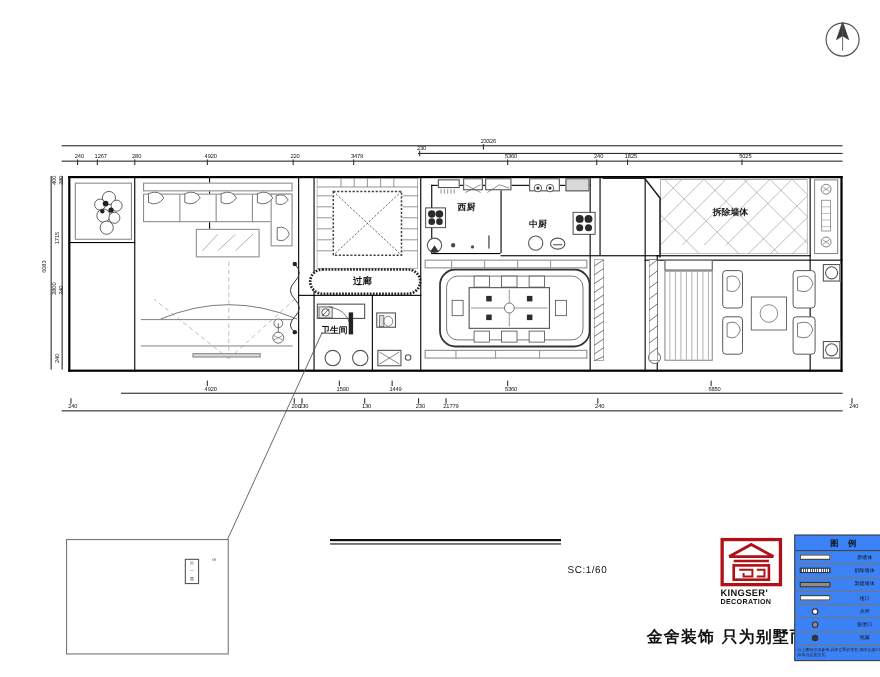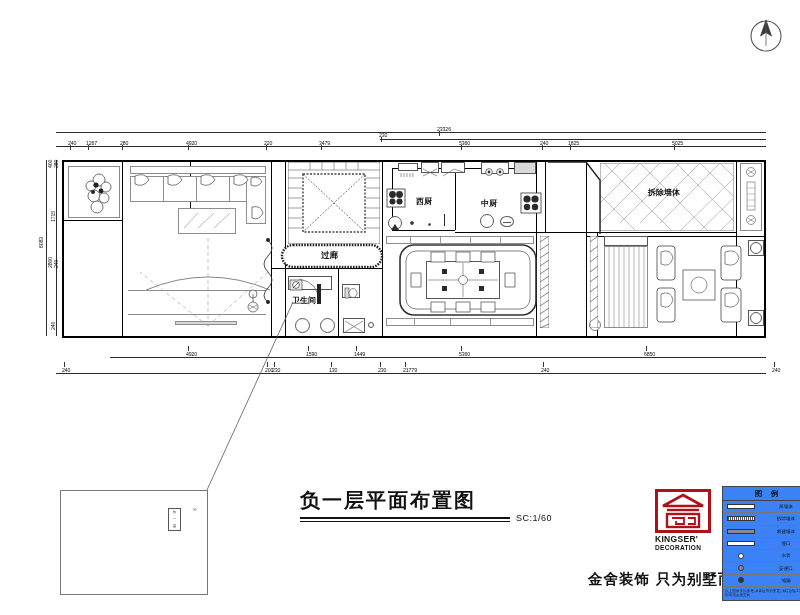--- a/index.html
+++ b/index.html
@@ -264,21 +264,21 @@
   <div class="circ" style="left:295px;top:318px;width:15px;height:15px;"></div>
   <div class="circ" style="left:320px;top:318px;width:15px;height:15px;"></div>
   <div class="furn" style="left:343px;top:318px;width:22px;height:15px;"></div>
   <div class="abs" style="left:344px;top:319px;">
     <svg width="20" height="13" viewBox="0 0 20 13">
       <path d="M1 1 L19 12 M19 1 L1 12" stroke="#666" stroke-width=".7"></path>
     </svg>
   </div>
   <div class="circ" style="left:368px;top:322px;width:6px;height:6px;"></div>
 
-  <div class="room-label" style="left:416px;top:196px;font-size:8px;">西厨</div>
+  <div class="room-label" style="left:416px;top:183px;font-size:8px;">西厨</div>
   <div class="furn" style="left:398px;top:163px;width:20px;height:8px;"></div>
   <div class="abs" style="left:399px;top:164px;">
     <svg width="18" height="6" viewBox="0 0 18 6">
         <g stroke="#555" stroke-width=".6">
       <line x1="2" y1="1" x2="2" y2="5"></line>
           <line x1="5" y1="1" x2="5" y2="5"></line>
       <line x1="8" y1="1" x2="8" y2="5"></line>
           <line x1="11" y1="1" x2="11" y2="5"></line>
       <line x1="14" y1="1" x2="14" y2="5"></line>
         </g>
@@ -616,21 +616,20 @@
 <div id="detail-box">
   <div id="detail-tag">
     <span>负</span>
     <span>一</span>
     <span>层</span>
   </div>
   <div id="detail-dots">∞</div>
 </div>
 
 <div id="title-block">
-  <div class="t-main">负一层平面布置图</div>
   <div class="t-rule1"></div>
   <div class="t-rule2"></div>
   <div class="t-scale">SC:1/60</div>
 </div>
 
 <div id="logo-box">
   <div id="logo-mark">
     <svg width="50" height="38" viewBox="0 0 50 38" style="display:block;">
       <path d="M25 3 L45 14 L5 14 Z" fill="none" stroke="#b01116" stroke-width="2.6"></path>
       <line x1="9" y1="18" x2="41" y2="18" stroke="#b01116" stroke-width="2.4"></line>

